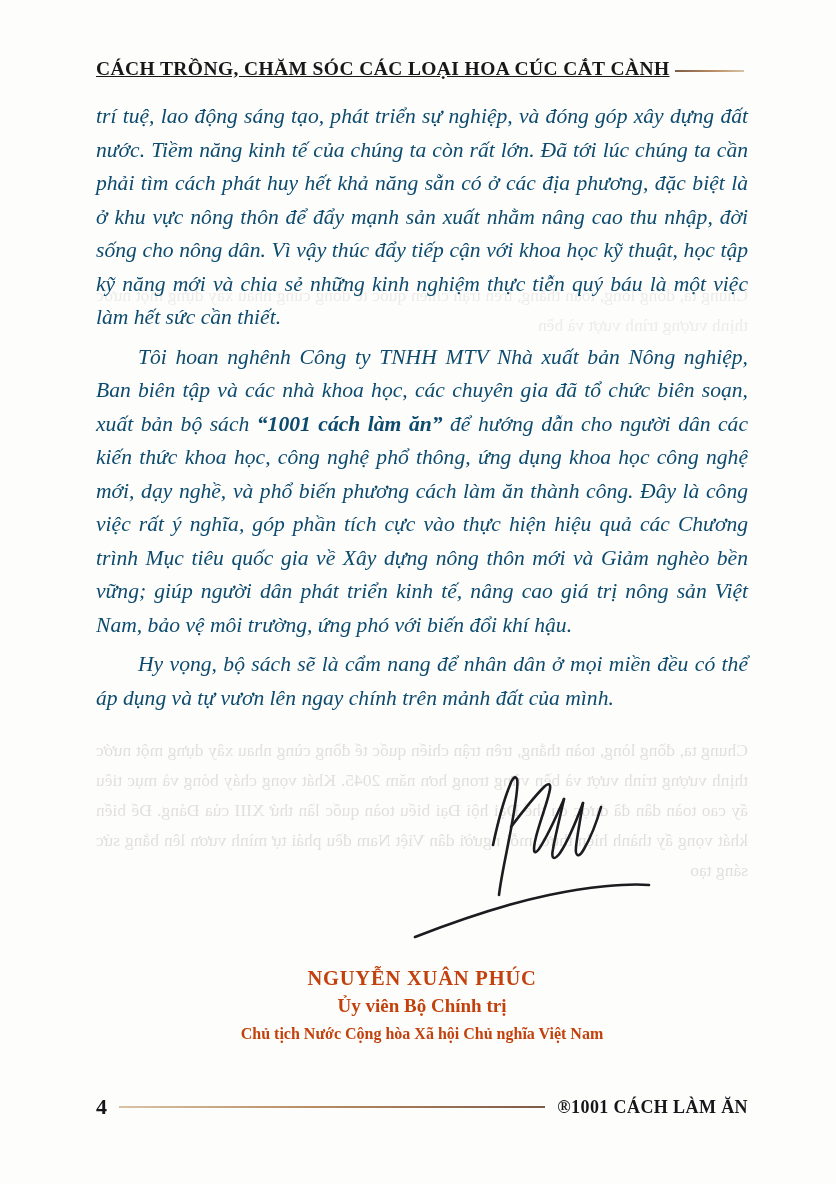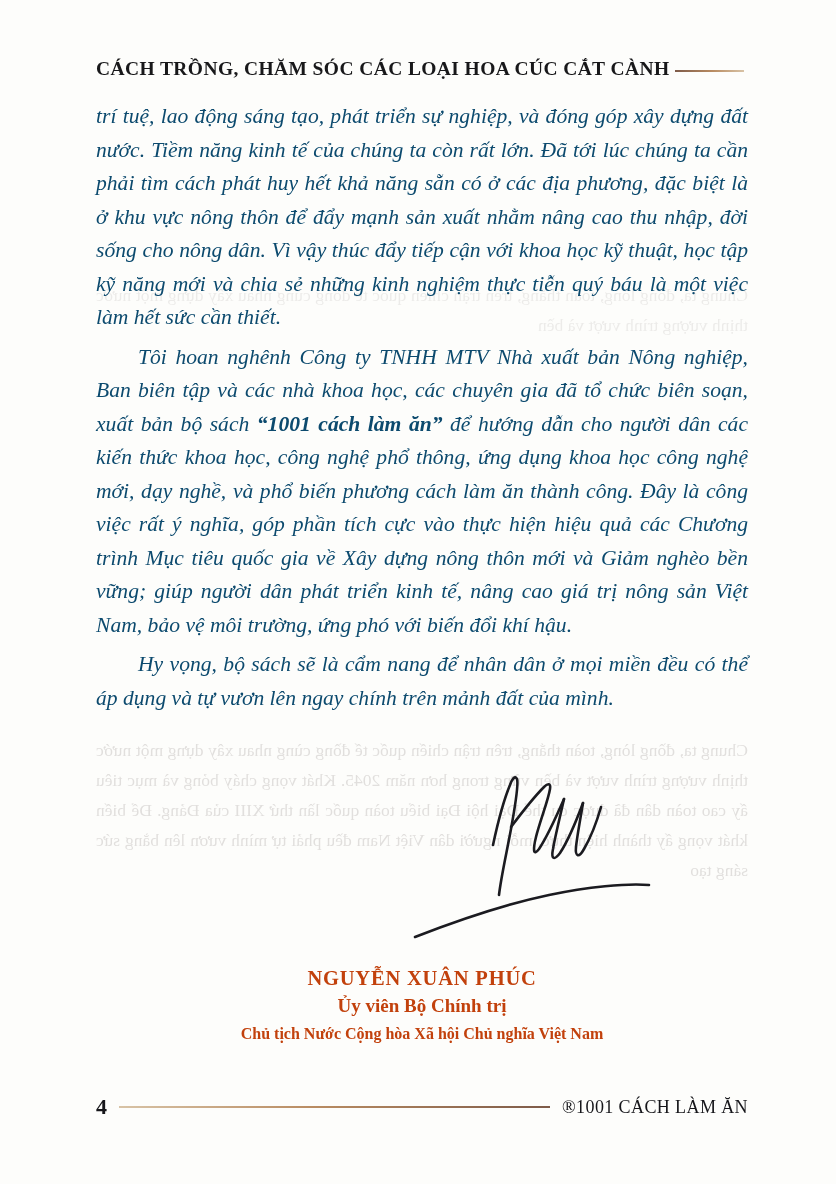--- a/index.html
+++ b/index.html
@@ -26,20 +26,21 @@
 
   
   .header {
     position: absolute;
     left: 96px;
     top: 58px;
     width: 648px;
     display: flex;
     align-items: center;
     gap: 6px;
+    text-decoration: underline;
   }
   .header-title {
     font-family: "Liberation Serif", serif;
     font-weight: bold;
     font-size: 19.5px;
     letter-spacing: 0.4px;
     color: #18181a;
     white-space: nowrap;
   }
   .header-rule {
@@ -135,21 +136,21 @@
     font-size: 22px;
     color: #16161a;
   }
   .footer-rule {
     flex: 1 1 auto;
     height: 2px;
     background: linear-gradient(to right, #d8c3a6, #b98c62 45%, #7e5b49);
   }
   .footer-brand {
     font-family: "Liberation Serif", serif;
-    font-weight: normal;
+    font-weight: bold;
     font-size: 18px;
     letter-spacing: 0.4px;
     color: #16161a;
     white-space: nowrap;
     text-align: right;
   }
 
   
   .ghost {
     position: absolute;

